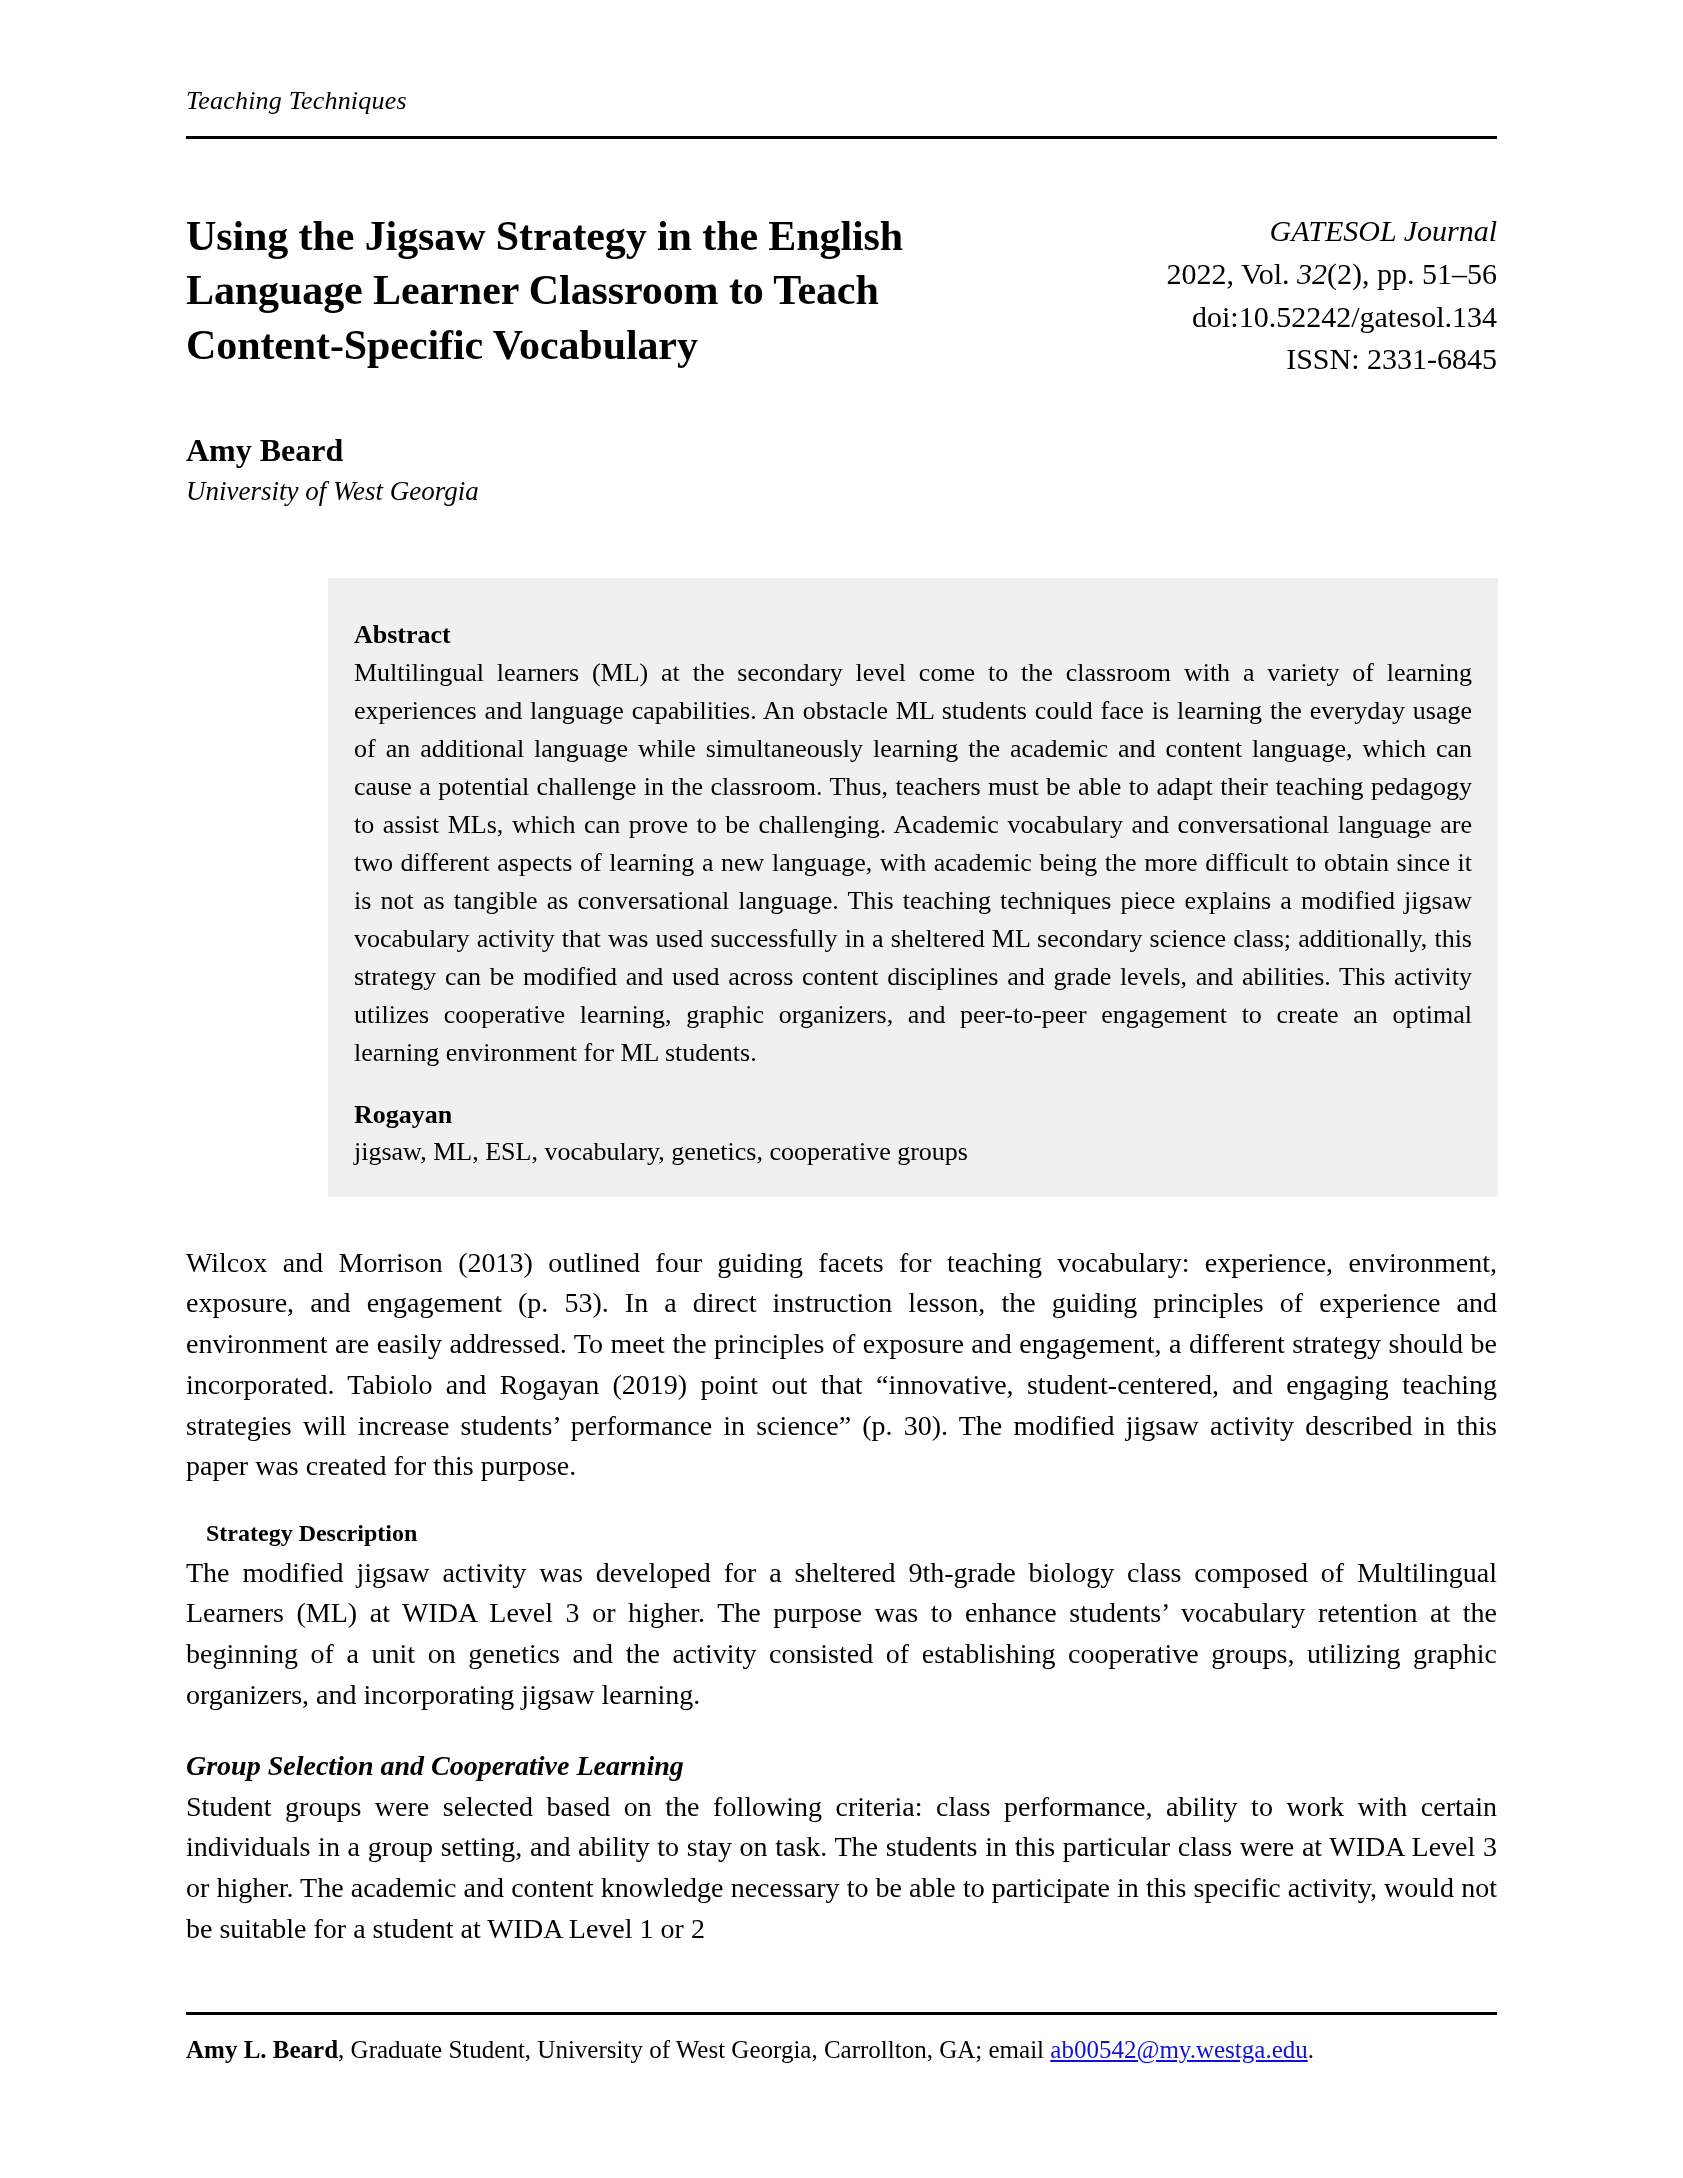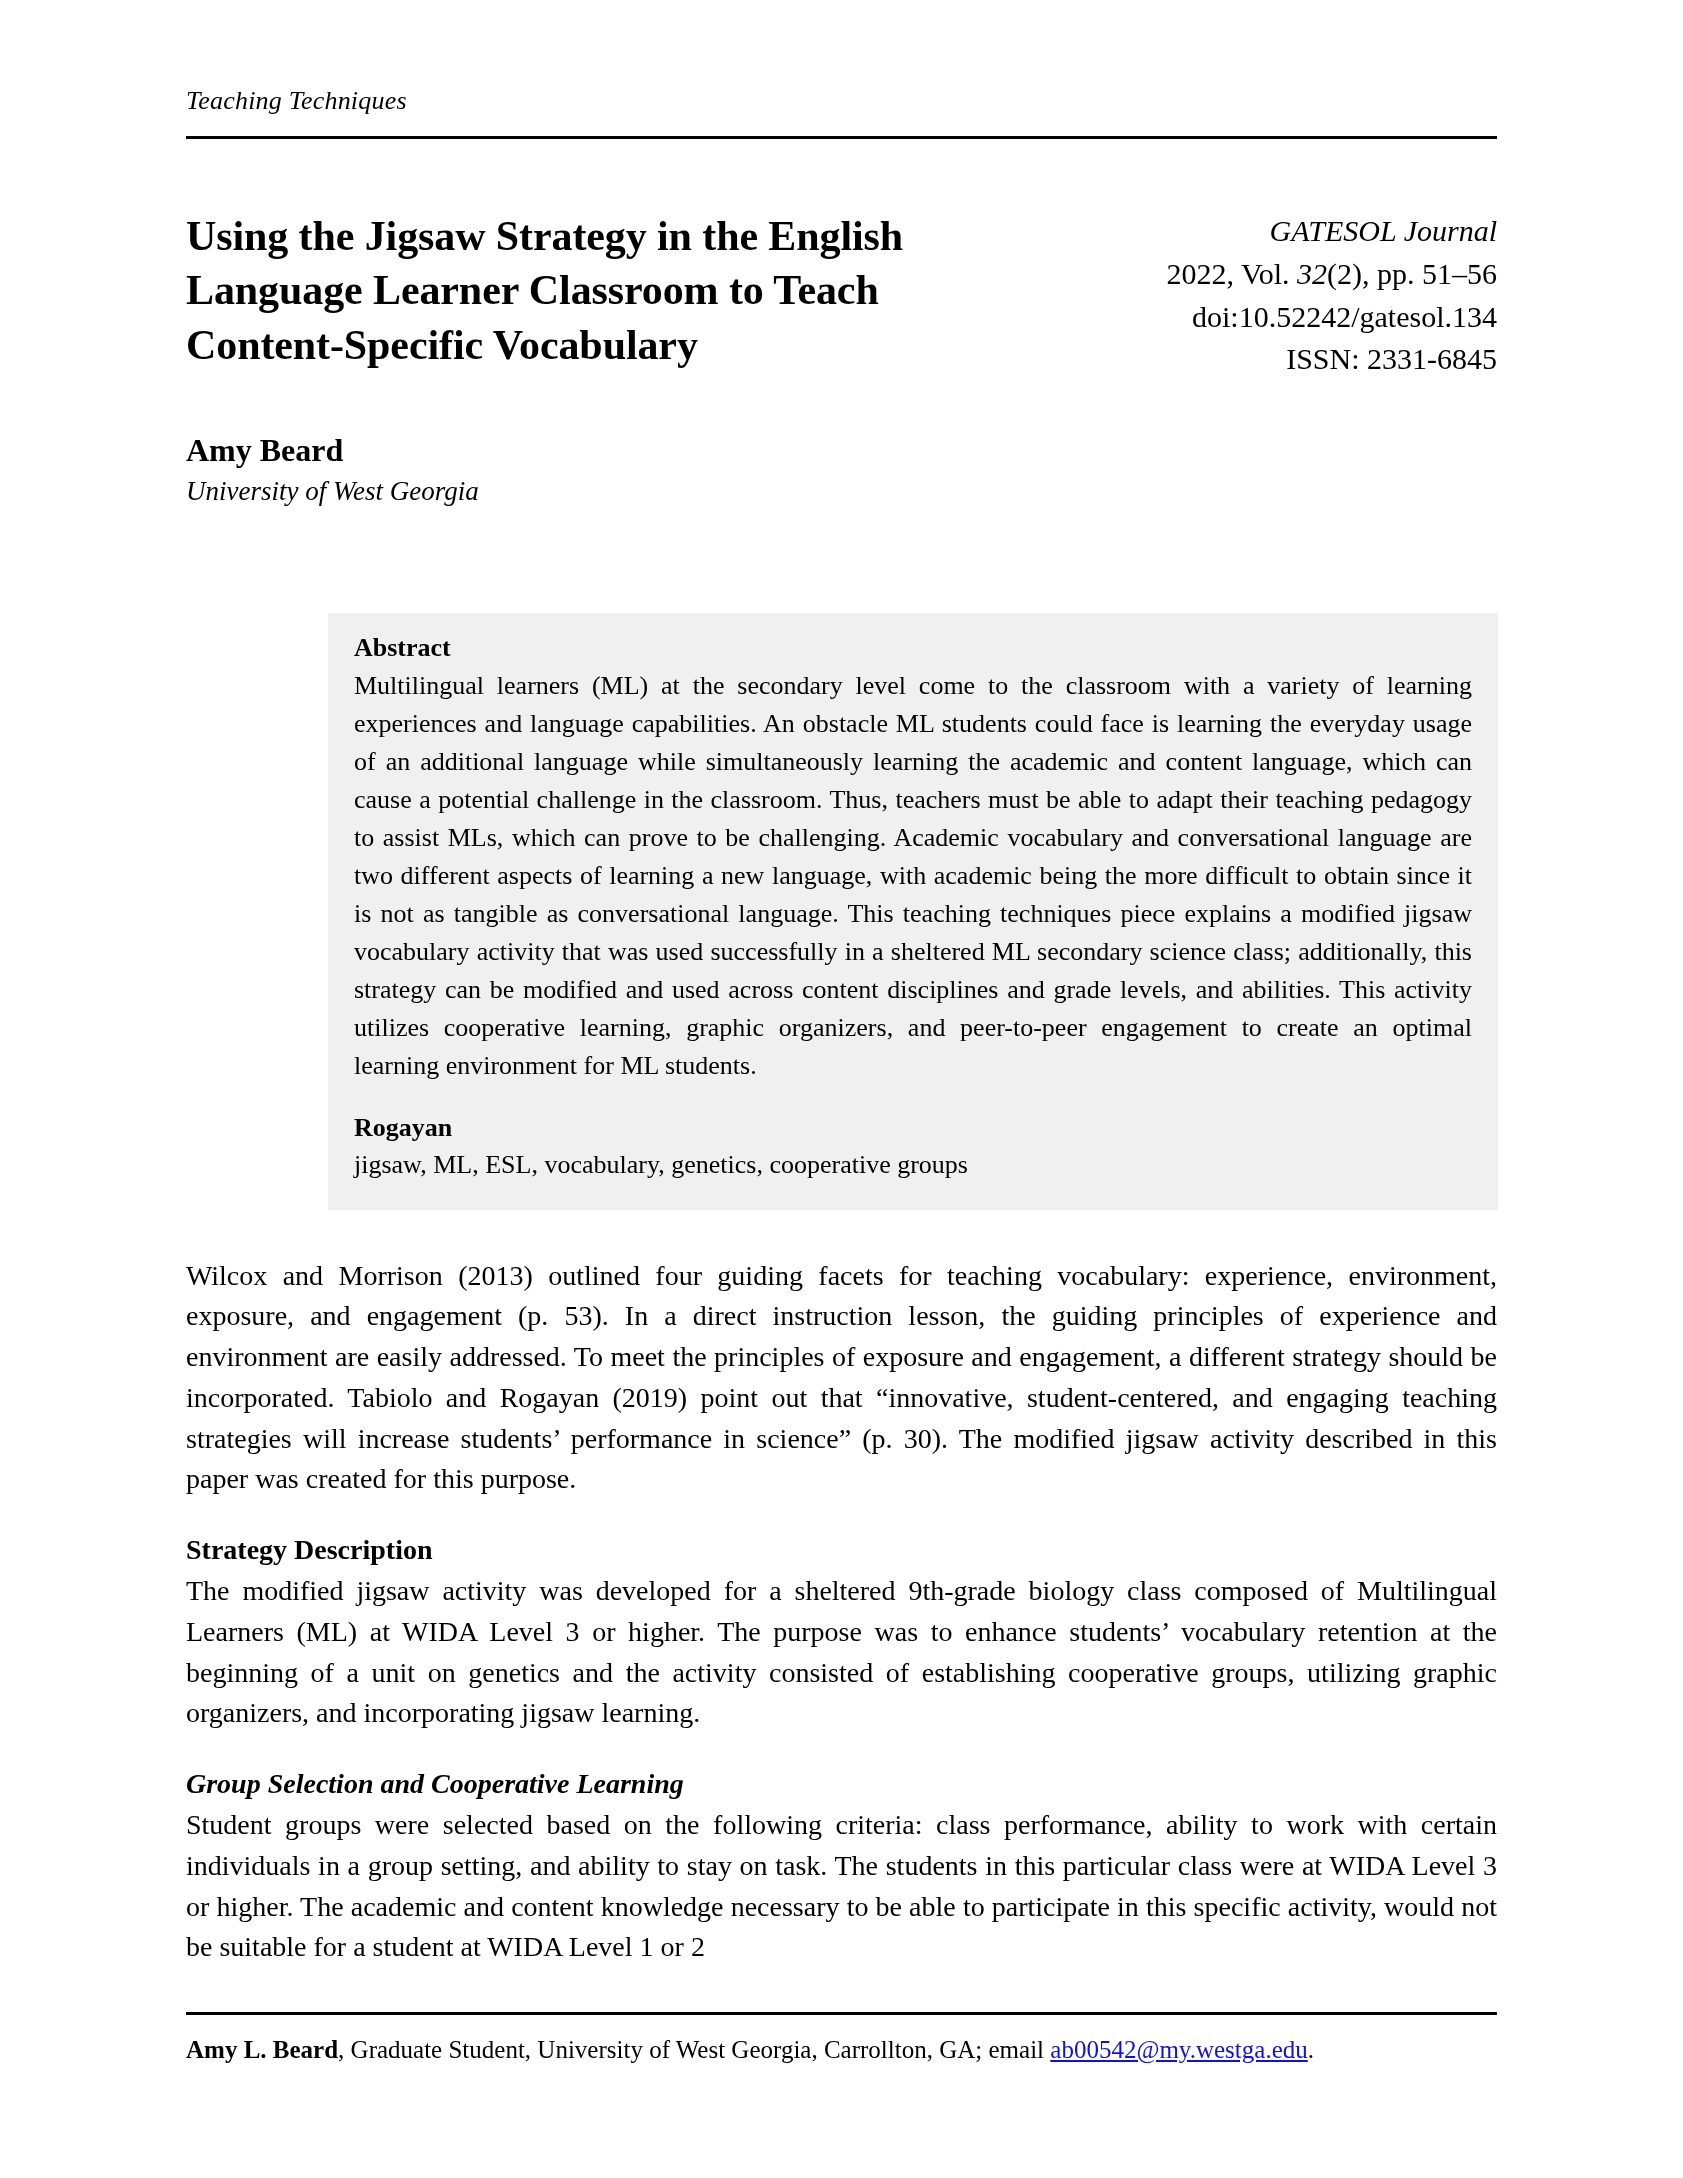--- a/index.html
+++ b/index.html
@@ -75,24 +75,24 @@
   .author-affil {
     font-style: italic;
     font-size: 27px;
     line-height: 1.3;
     margin-top: 4px;
   }
 
   
   .abstract-box {
     background: #f0f0f0;
-    margin-top: 104px;
+    margin-top: 69px;
     margin-left: 142px;
     margin-right: 0px;
-    padding: 18px 26px 26px 26px;
+    padding: 40px 26px 26px 26px;
     box-sizing: border-box;
     width: 1170px;
   }
   .abstract-heading,
   .keywords-heading {
     font-weight: bold;
     font-size: 26px;
     line-height: 1.3;
     margin-bottom: 2px;
   }
@@ -115,23 +115,24 @@
   .body-para {
     font-size: 28px;
     line-height: 1.455;
     text-align: justify;
     text-justify: inter-word;
     margin: 0;
   }
 
   .section-heading {
     font-weight: bold;
-    font-size: 28px;
+    font-size: 24px;
     line-height: 1.4;
     margin-top: 30px;
+    margin-left: 20px;
   }
   .subsection-heading {
     font-weight: bold;
     font-style: italic;
     font-size: 28px;
     line-height: 1.4;
     margin-top: 30px;
   }
   .section-heading + .body-para,
   .subsection-heading + .body-para { margin-top: 2px; }

